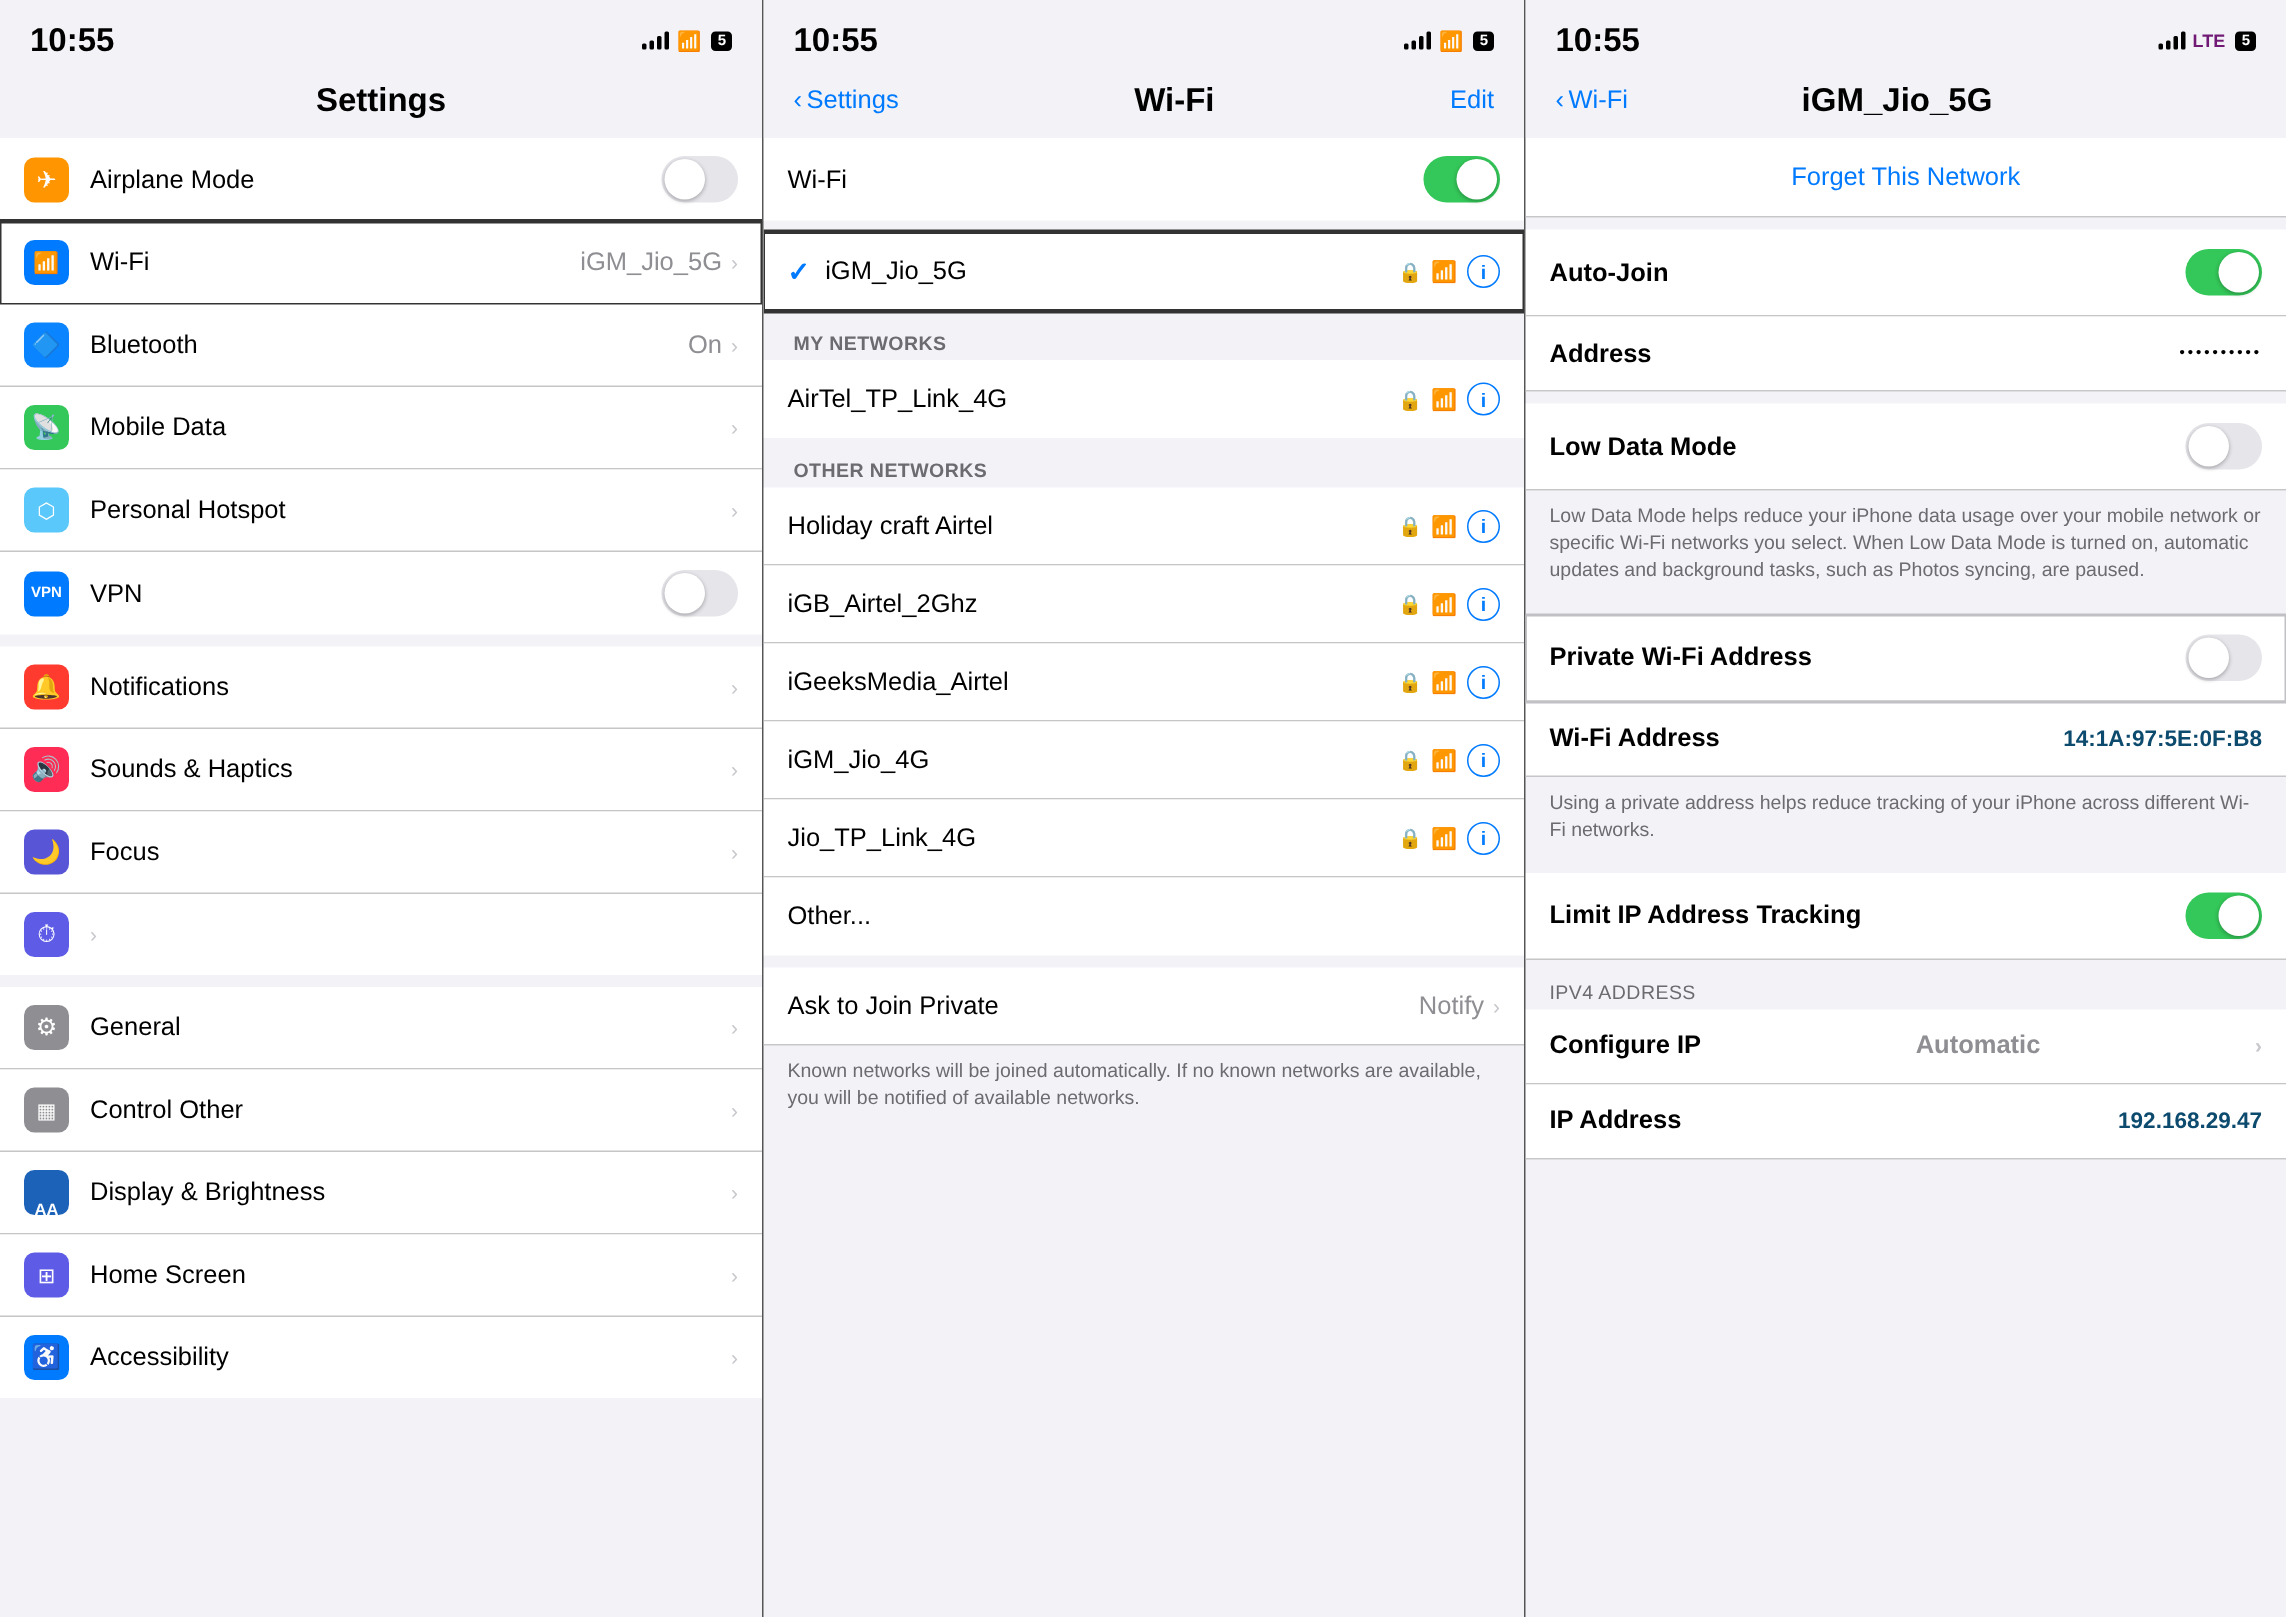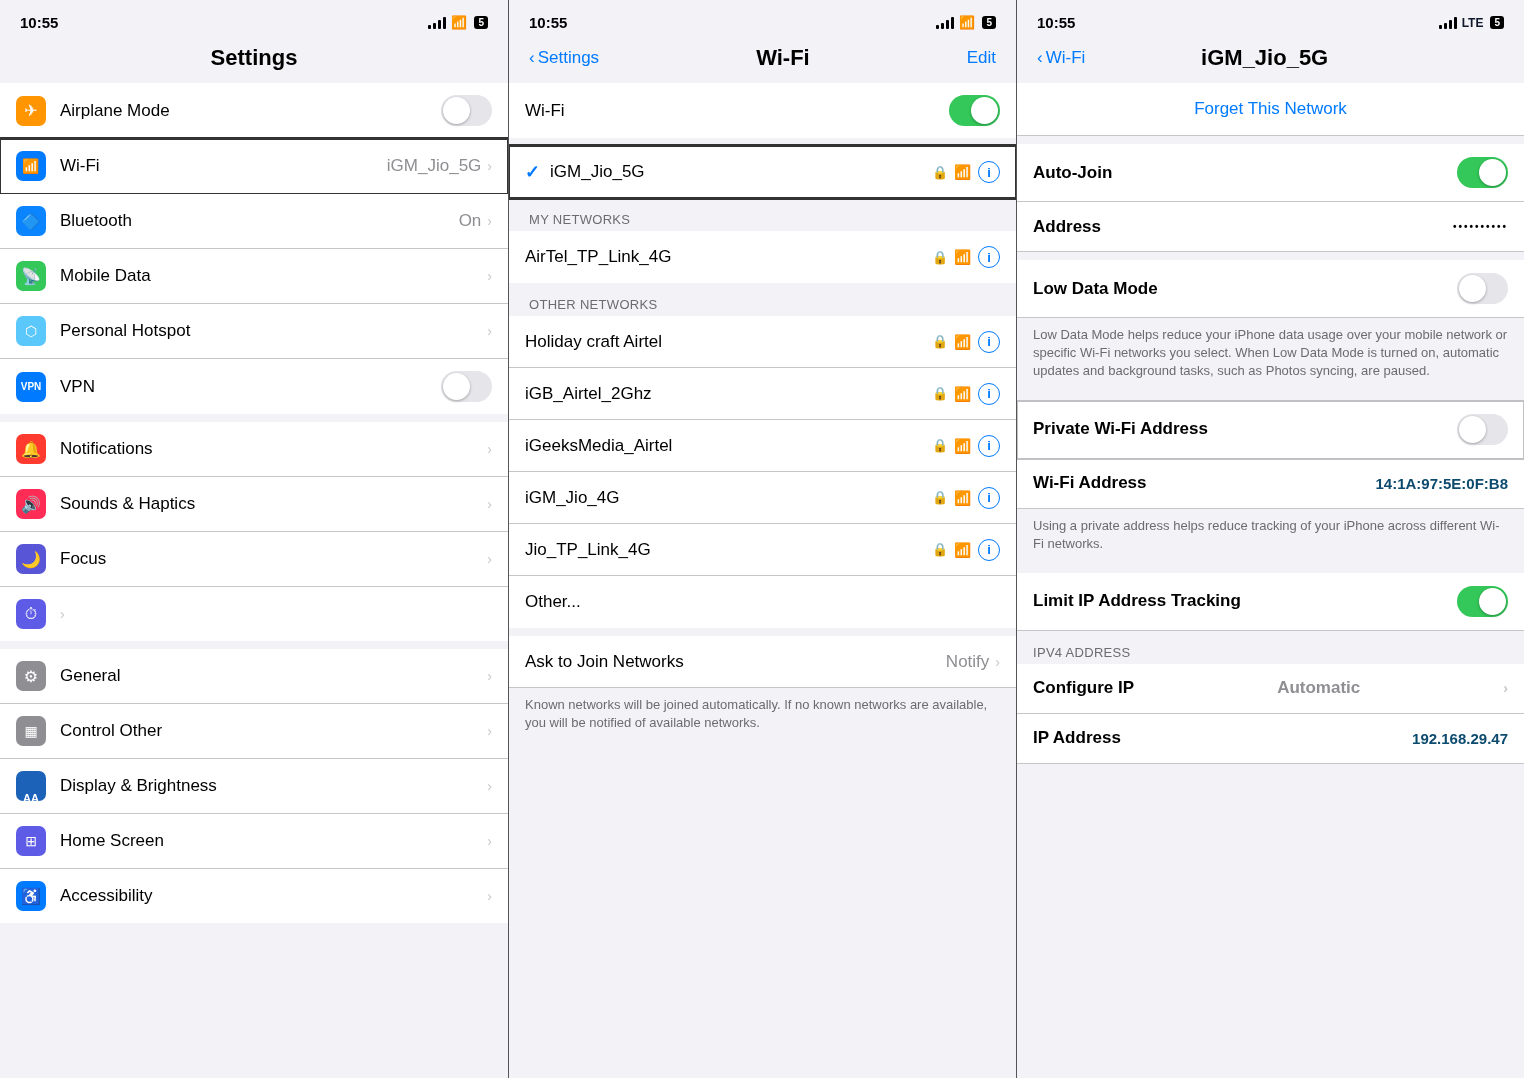--- a/index.html
+++ b/index.html
@@ -24,21 +24,21 @@
 
     
     .status-bar {
       display: flex;
       justify-content: space-between;
       align-items: center;
       padding: 14px 20px 6px;
       background: #f2f2f7;
     }
     .status-time {
-      font-size: 15px;
+      font-size: 22px;
       font-weight: 600;
       color: #000;
     }
     .status-icons {
       display: flex;
       align-items: center;
       gap: 5px;
     }
     .signal-bars {
       display: flex;
@@ -60,21 +60,21 @@
       color: #fff;
       font-size: 10px;
       font-weight: 700;
       padding: 1px 4px;
       border-radius: 3px;
       margin-left: 2px;
     }
     .lte-text {
       font-size: 12px;
       font-weight: 600;
-      color: #0f172a;
+      color: #701a75;
     }
 
     
     .nav-bar {
       display: flex;
       justify-content: space-between;
       align-items: center;
       padding: 8px 20px 12px;
       background: #f2f2f7;
     }
@@ -107,20 +107,21 @@
     .section-group {
       margin-bottom: 8px;
     }
 
     .section-header {
       font-size: 13px;
       color: #6c6c70;
       text-transform: uppercase;
       letter-spacing: 0.3px;
       padding: 6px 20px 4px;
+      font-weight: bold;
     }
 
     .settings-item {
       display: flex;
       align-items: center;
       background: #fff;
       padding: 12px 16px;
       border-bottom: 0.5px solid #c6c6c8;
       min-height: 52px;
       position: relative;
@@ -531,21 +532,21 @@
           <div class="info-circle">i</div>
         </div>
       </div>
       <div class="settings-item">
         <span class="item-label">Other...</span>
       </div>
     </div>
 
     <div class="section-group">
       <div class="settings-item">
-        <span class="item-label">Ask to Join Networks</span>
+        <span class="item-label">Ask to Join Private</span>
         <span class="item-value">Notify</span>
         <span class="item-chevron">›</span>
       </div>
       <div class="detail-description">Known networks will be joined automatically. If no known networks are available, you will be notified of available networks.</div>
     </div>
   </div>
 </div>
 
 <div class="phone-panel detail-panel">
 

